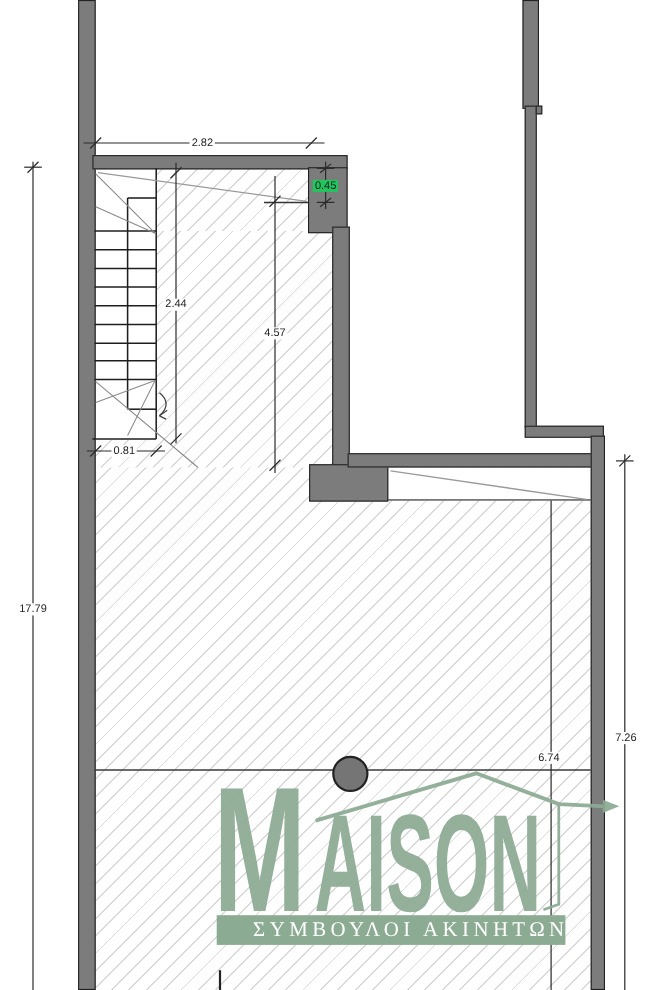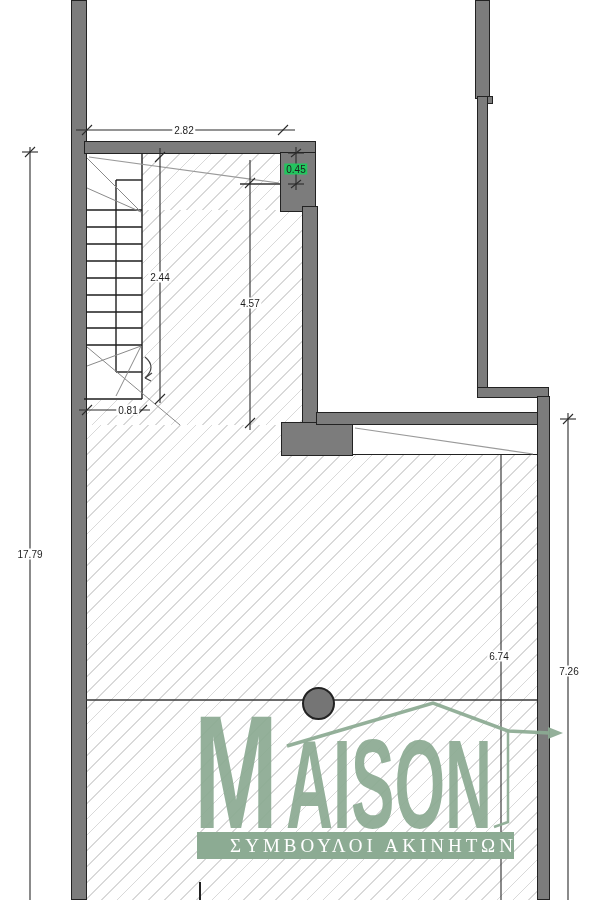--- a/index.html
+++ b/index.html
@@ -127,24 +127,24 @@
       <g>
         <path d="M501,455 V900"></path>
       </g>
     </g>
   </svg>
 
   <span class="dim-label" style="left:184px;top:130px">2.82</span>
   <span class="dim-label on-wall" style="left:296px;top:169px">0.45</span>
   <span class="dim-label" style="left:160px;top:277px">2.44</span>
   <span class="dim-label" style="left:250px;top:303px">4.57</span>
-  <span class="dim-label" style="left:128px;top:410px">0.81</span>
+  <span class="dim-label" style="left:113px;top:410px">0.81</span>
   <span class="dim-label" style="left:30px;top:554px">17.79</span>
   <span class="dim-label" style="left:569px;top:671px">7.26</span>
-  <span class="dim-label" style="left:499px;top:656px">6.74</span>
+  <span class="dim-label" style="left:499px;top:689px">6.74</span>
 
   <div class="column"></div>
 
   <svg class="svg-layer" viewBox="0 0 600 900" style="opacity:.93">
     <g font-family="Liberation Sans, sans-serif" font-weight="bold">
       <text x="194" y="828" font-size="162" textLength="84" lengthAdjust="spacingAndGlyphs" fill="#8cab93">M</text>
       <text x="286" y="828" font-size="126" textLength="206" lengthAdjust="spacingAndGlyphs" fill="#8cab93">AISON</text>
     </g>
     <g fill="none" stroke-width="3.5" stroke="#8cab93">
       <path d="M287,746 L433,703 L508,731 L550,733"></path>

